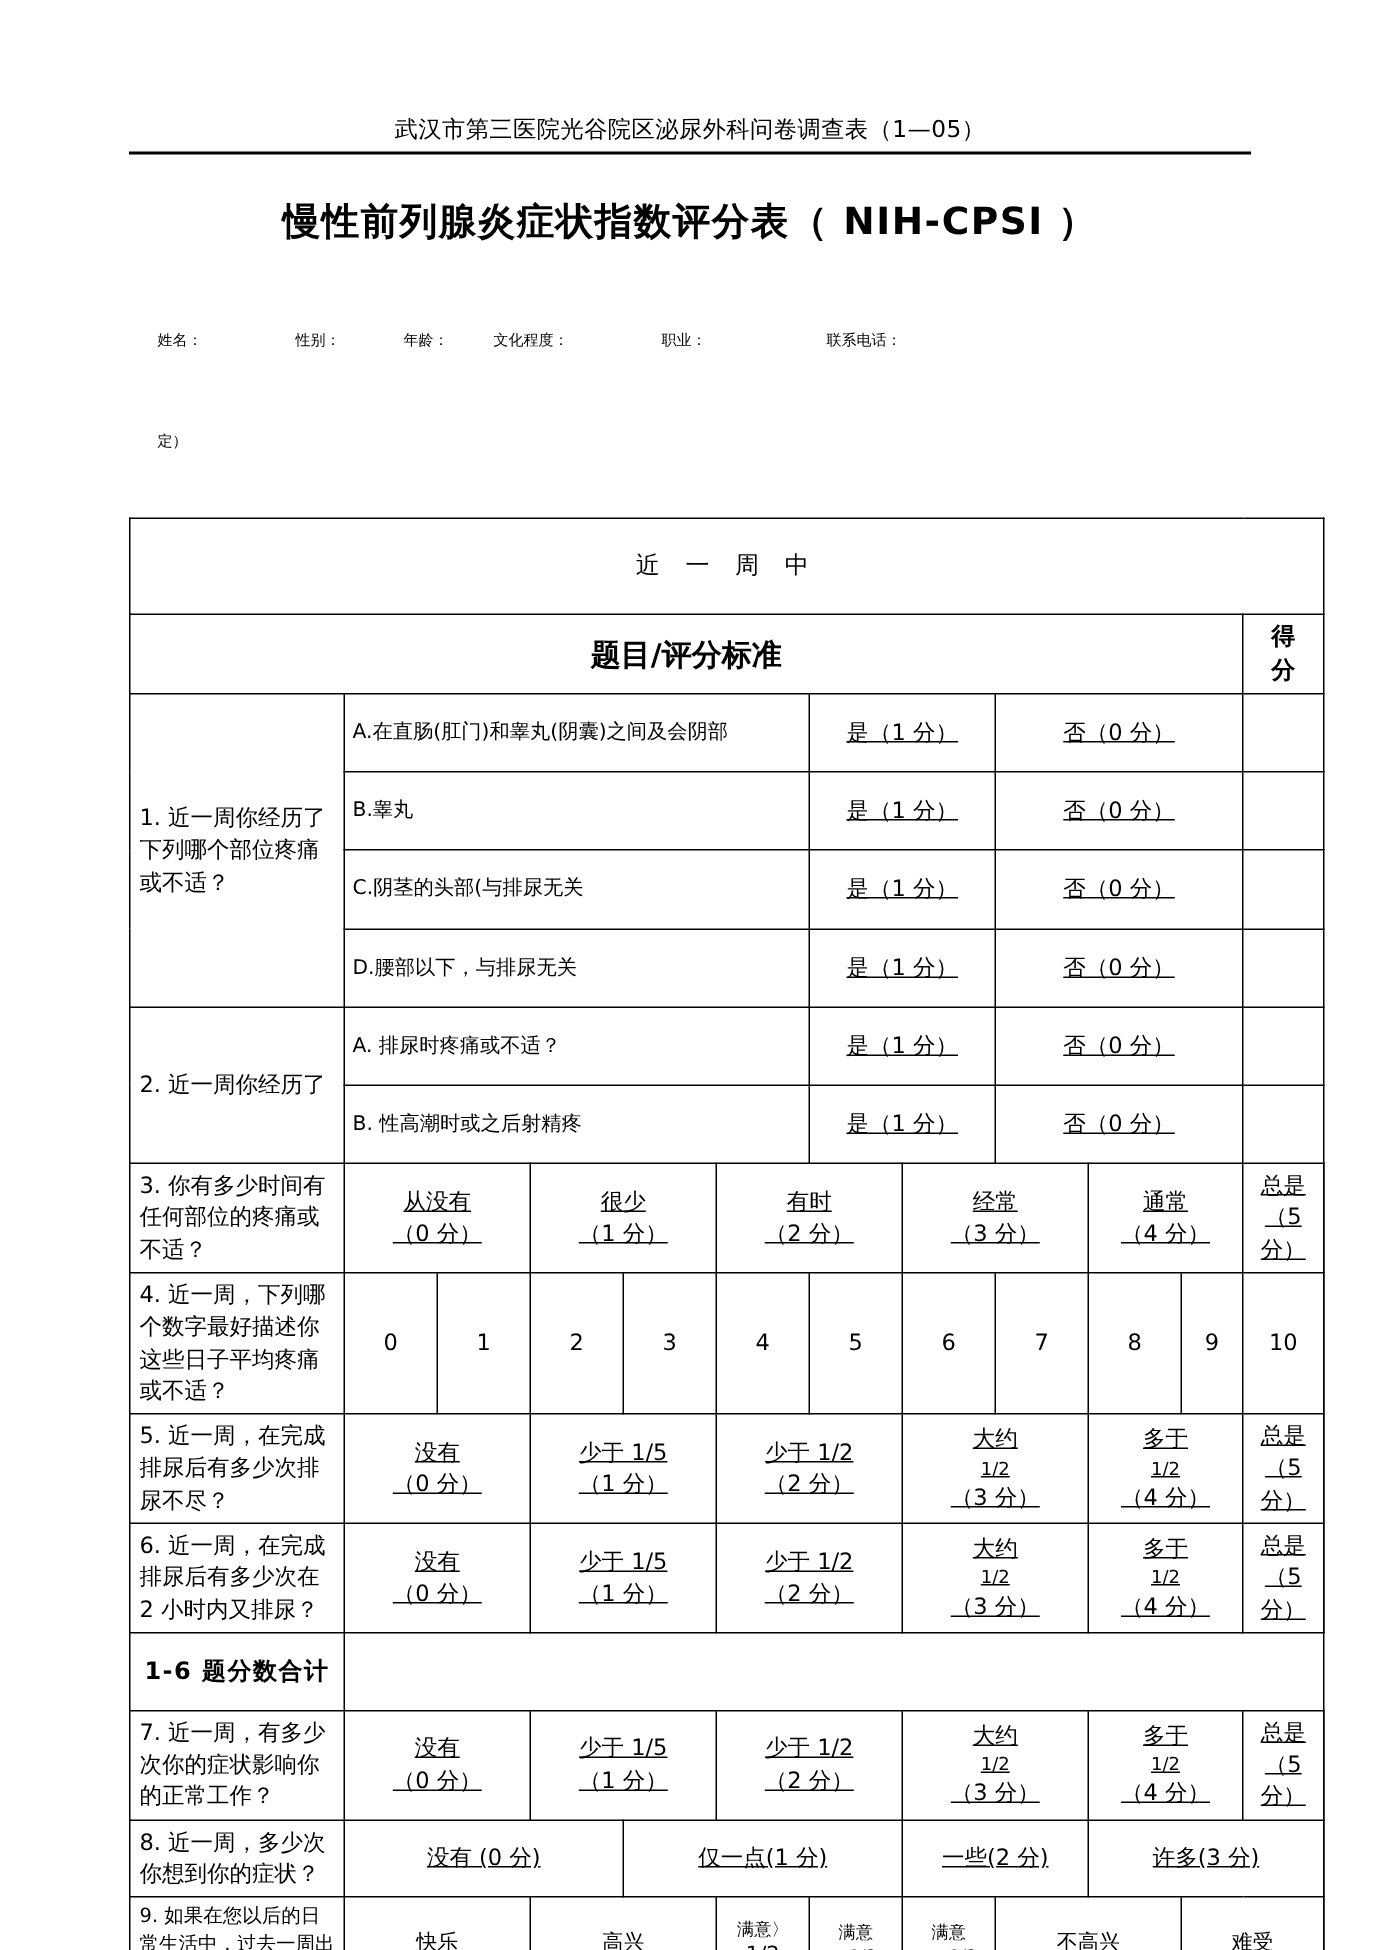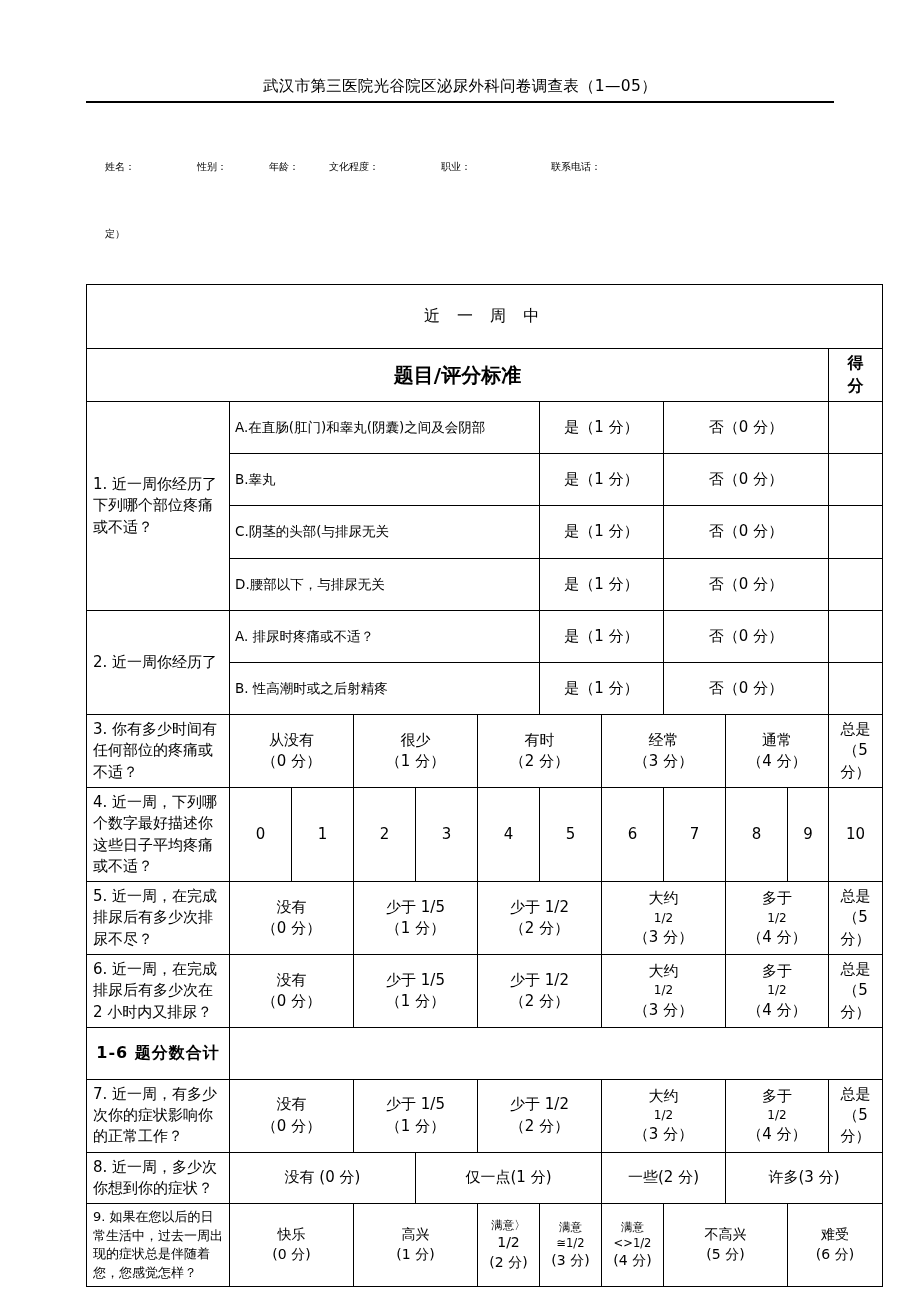--- a/index.html
+++ b/index.html
@@ -107,20 +107,21 @@
   }
   .subcell {
     font-size: 13.5px;
     padding: 16px 5px !important;
     white-space: nowrap;
   }
   .opt {
     text-align: center;
     font-size: 15px;
     line-height: 1.35;
+    text-decoration: underline;
   }
   .opt-sm {
     text-align: center;
     font-size: 14px;
     line-height: 1.35;
   }
   .opt .tiny { font-size: 12px; }
   .opt-sm .tiny { font-size: 11.5px; }
   .num {
     text-align: center;
@@ -138,20 +139,21 @@
 </head>
 <body>
 
 <div class="page">
 
   <div class="doc-header">
     <div>武汉市第三医院光谷院区泌尿外科问卷调查表（1—05）</div>
   </div>
   <div class="header-rule"></div>
 
+  <div class="doc-title">慢性前列腺炎症状指数评分表（ NIH-CPSI ）</div>
 
   <div class="meta">
     <div class="meta-row">
       <span>姓名：</span><span class="sp" style="width:62px"></span><span>性别：</span><span class="sp" style="width:42px"></span><span>年龄：</span><span class="sp" style="width:30px"></span><span>文化程度：</span><span class="sp" style="width:62px"></span><span>职业：</span><span class="sp" style="width:80px"></span><span>联系电话：</span>
     </div>
     <div class="meta-row">
       <span>定）</span>
     </div>
   </div>
 

